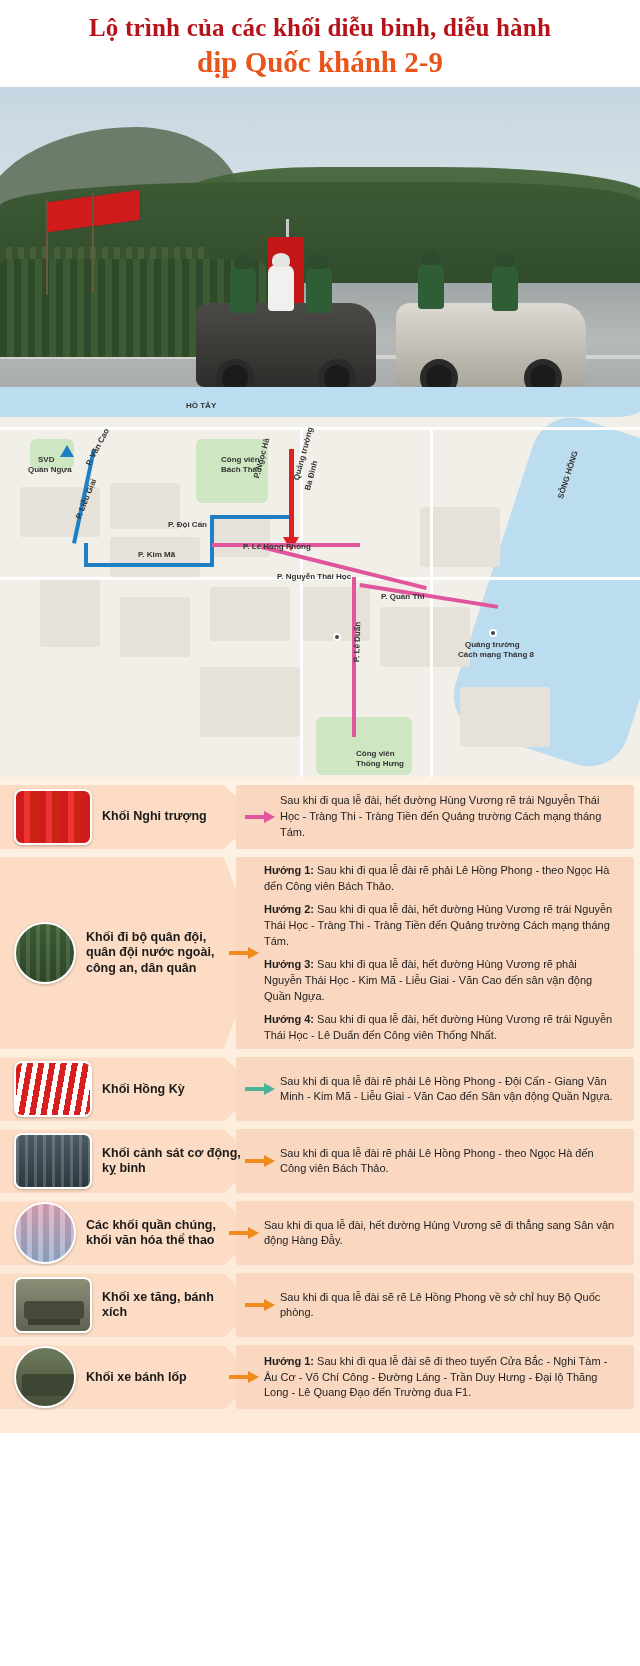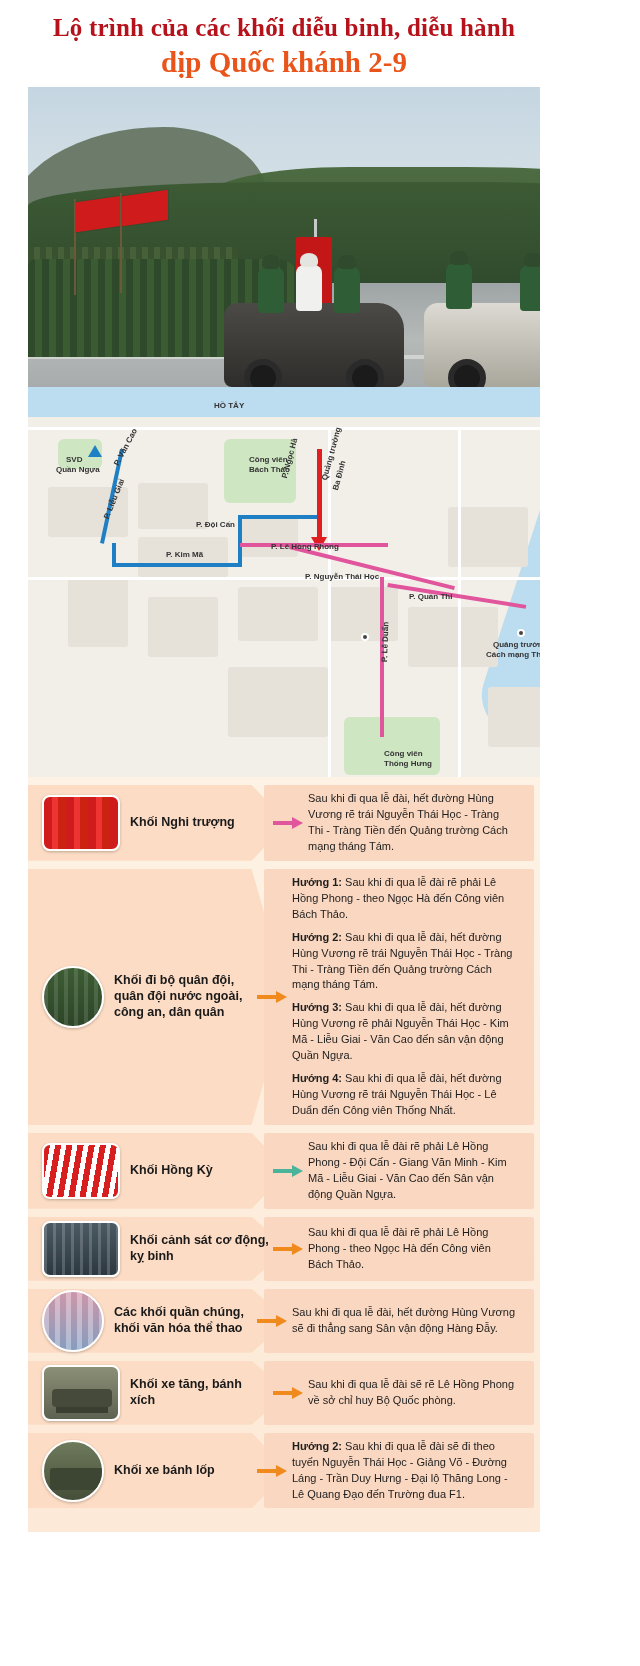--- a/index.html
+++ b/index.html
@@ -4,24 +4,23 @@
 <style>
   * { box-sizing: border-box; }
   html, body { margin: 0; padding: 0; }
   body {
     width: 640px;
     font-family: "Liberation Sans", sans-serif;
     background: #ffffff;
     color: #1a1a1a;
   }
   .page {
-    width: 540px;
+    width: 640px;
     position: relative;
     overflow: hidden;
-    padding-left: 28px;
   }
 
   
   .header {
     background: #ffffff;
     padding: 14px 10px 8px 10px;
     text-align: center;
   }
   .title-1 {
     font-family: "Liberation Serif", serif;
@@ -470,18 +469,18 @@
       </div>
       <div class="row">
         <div class="chev"></div>
         <div class="body"></div>
         <div class="thumb t-truck circle"></div>
         <div class="label">Khối xe bánh lốp</div>
         <div class="arrowwrap">
           <div class="arrow" style="--ac: #f08a1d;"></div>
         </div>
         <div class="desc">
-          <p><b>Hướng 2:</b> Sau khi đi qua lễ đài sẽ đi theo tuyến Nguyễn Thái Học - Giảng Võ - Đường Láng - Trần Duy Hưng - Đại lộ Thăng Long - Lê Quang Đạo đến Trường đua F1.</p>
+          <p><b>Hướng 1:</b> Sau khi đi qua lễ đài sẽ đi theo tuyến Cửa Bắc - Nghi Tàm - Âu Cơ - Võ Chí Công - Đường Láng - Trần Duy Hưng - Đại lộ Thăng Long - Lê Quang Đạo đến Trường đua F1.</p>
         </div>
       </div>
     </div>
 
 </div>
 
 </body></html>

